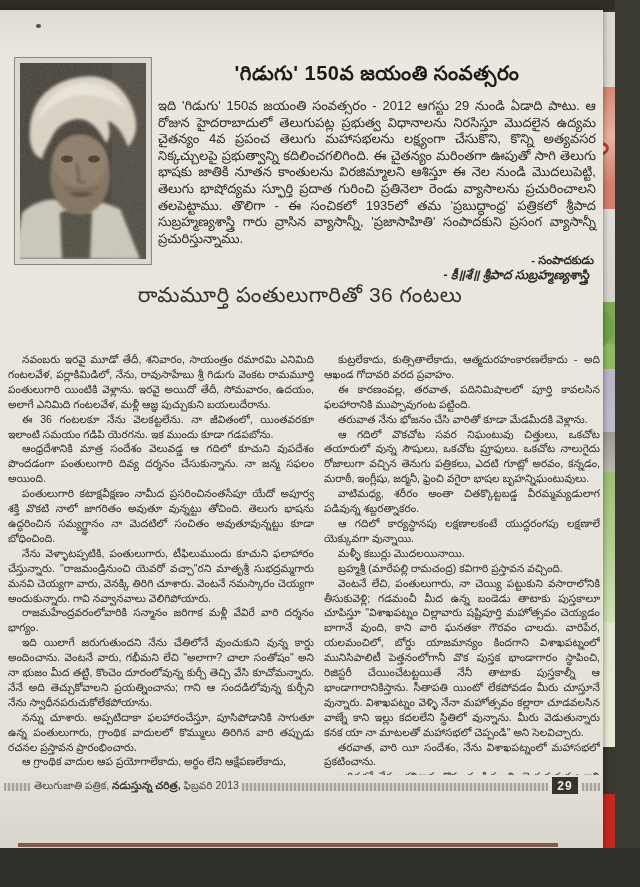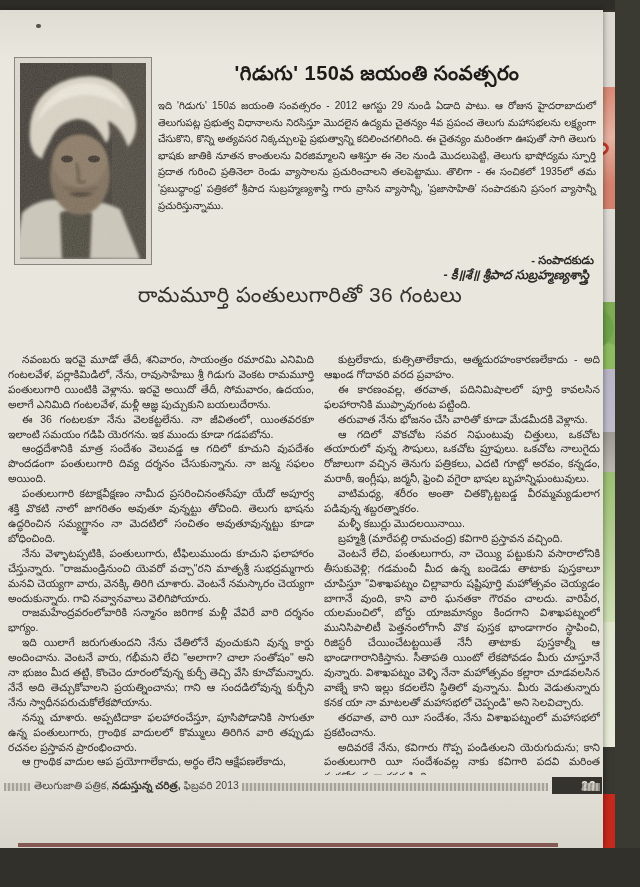--- a/index.html
+++ b/index.html
@@ -25,21 +25,21 @@
   }
   .photo-frame svg{display:block;width:100%;height:100%;}
 
   
   .intro{position:absolute;left:158px;top:52px;width:438px;height:208px;color:#23221f;}
   .intro-title{
     text-align:center;font-size:20px;font-weight:bold;letter-spacing:.5px;
     color:#1c1b18;margin:0 0 8px 0;
   }
   .intro-body{
-    font-size:10px;line-height:16.6px;text-align:justify;margin:0;color:#292824;
+    font-size:13px;line-height:16.6px;text-align:justify;margin:0;color:#292824;
   }
   .intro-signoff{position:absolute;right:2px;bottom:0;font-size:11.4px;font-weight:bold;color:#292824;}
 
   
   .byline{position:absolute;right:14px;top:258px;width:420px;text-align:right;
     font-size:12.5px;font-weight:bold;font-style:italic;color:#2a2925;}
   .article-title{
     position:absolute;left:60px;top:273px;width:480px;text-align:center;
     font-size:21px;color:#33322d;letter-spacing:.5px;
   }
@@ -62,21 +62,21 @@
     opacity:.85;
   }
   .hatch.stub-l{left:4px;width:26px;}
   .hatch.mid{left:242px;width:306px;}
   .hatch.stub-r{left:582px;width:18px;}
   .footer-text{position:absolute;left:34px;top:2px;font-size:10.5px;color:#45443e;}
   .footer-text .b{font-weight:bold;color:#37362f;}
   .pagenum{
     position:absolute;left:552px;top:0;width:26px;height:17px;
     background:#34332d;color:#efece5;font-size:12px;font-weight:bold;
-    display:flex;align-items:center;justify-content:center;letter-spacing:1px;padding-left:24px;
+    display:flex;align-items:center;justify-content:center;letter-spacing:1px;
   }
 
   
   .edge{position:absolute;left:584px;top:12px;width:31px;height:836px;overflow:hidden;}
   .edge .seg{position:absolute;left:0;width:31px;}
   .seg1{top:0;height:75px;background:#dcd9d2;}
   .seg2{top:75px;height:122px;background:linear-gradient(160deg,#d98a76 10%,#e7b3a2 45%,#d4806c 80%);}
   .seg3{top:197px;height:160px;background:linear-gradient(180deg,#dfdcd6,#cfccc9);}
   .seg4{top:357px;height:110px;background:linear-gradient(180deg,#b9b5c7,#c4c1d0);}
   .segGreen1{top:290px;height:130px;background:
@@ -184,20 +184,21 @@
           <p class="para">ఇది యిలాగే జరుగుతుందని నేను చేతిలోనే వుంచుకుని వున్న కార్డు అందించాను. వెంటనే వారు, గభీమని లేచి "అలాగా? చాలా సంతోషం" అని నా భుజం మీద తట్టి, కొంచెం దూరంలోవున్న కుర్చీ తెచ్చి వేసి కూచోమన్నారు. నేనే అది తెచ్చుకోవాలని ప్రయత్నించాను; గాని ఆ సందడిలోవున్న కుర్చీని నేను స్వాధీనపరుచుకోలేకపోయాను.</p>
           <p class="para">నన్ను చూశారు. అప్పటిదాకా ఫలహారంచేస్తూ, పూసిపోడానికి సాగుతూ ఉన్న పంతులుగారు, గ్రాంథిక వాదులలో కొమ్ములు తిరిగిన వారి తప్పుడు రచనల ప్రస్తావన ప్రారంభించారు.</p>
           <p class="para">ఆ గ్రాంథిక వాదుల ఆప ప్రయోగాలేకాదు, అర్థం లేని ఆక్షేపణలేకాదు,</p>
         </div>
       <div class="col col-right">
           <p class="para">కుట్రలేకాదు, కుత్సితాలేకాదు, ఆత్మదురహంకారణలేకాదు - అది ఆఖండ గోదావరి వరద ప్రవాహం.</p>
           <p class="para">ఈ కారణంవల్ల, తరవాత, పదినిమిషాలలో పూర్తి కావలసిన ఫలహారానికి ముప్పావుగంట పట్టింది.</p>
           <p class="para">తరువాత నేను భోజనం చేసి వారితో కూడా మేడమీదకి వెళ్లాను.</p>
           <p class="para">ఆ గదిలో వొకచోట సవర నిఘంటువు చిత్తులు, ఒకచోట తయారులో వున్న సౌషులు, ఒకచోట ప్రూఫులు. ఒకచోట నాలుగైదు రోజాలుగా వచ్చిన తెనుగు పత్రికలు, ఎదటి గూట్లో అరవం, కన్నడం, మరాఠీ, ఇంగ్లీషు, జర్మనీ, ఫ్రెంచి వగైరా భాషల బృహన్నిఘంటువులు.</p>
           <p class="para">వాటిమధ్య, శరీరం అంతా చితక్కొట్టబడ్డ వీరమ్మమ్యడులాగ పడివున్న శబ్దరత్నాకరం.</p>
+          <p class="para">ఆ గదిలో కార్యస్థానపు లక్షణాలకంటే యుద్ధరంగపు లక్షణాలే యెక్కువగా వున్నాయి.</p>
           <p class="para">మళ్ళీ కబుర్లు మొదలయినాయి.</p>
           <p class="para">బ్రహ్మశ్రీ (మారేపల్లి రామచంద్ర) కవిగారి ప్రస్తావన వచ్చింది.</p>
           <p class="para">వెంటనే లేచి, పంతులుగారు, నా చెయ్యి పట్టుకుని వసారాలోనికి తీసుకువెళ్లి; గడమంచీ మీద ఉన్న బండెడు తాటాకు పుస్తకాలూ చూపిస్తూ "విశాఖపట్నం చిల్లావారు షష్టిపూర్తి మహోత్సవం చెయ్యడం బాగానే వుంది, కాని వారి ఘనతకా గౌరవం చాలదు. వారిపేర, యలమంచిలో, బోర్డు యాజమాన్యం కిందగాని విశాఖపట్నంలో మునిసిపాలిటీ పెత్తనంలోగానీ వొక పుస్తక భాండాగారం స్థాపించి, రిజిస్టరీ చేయించేటట్టయితే నేనీ తాటాకు పుస్తకాల్నీ ఆ భాండాగారానికిస్తాను. సీతాపతి యింటో లేకపోవడం మీరు చూస్తూనే వున్నారు. విశాఖపట్నం వెళ్ళి నేనా మహోత్సవం కల్లారా చూడవలసిన వాణ్నే కాని ఇల్లు కదలలేని స్థితిలో వున్నాను. మీరు వెడుతున్నారు కనక యా నా మాటలతో మహాసభలో చెప్పండి" అని సెలవిచ్చారు.</p>
           <p class="para">తరవాత, వారి యీ సందేశం, నేను విశాఖపట్నంలో మహాసభలో ప్రకటించాను.</p>
           <p class="para">అదివరకే నేను, కవిగారు గొప్ప పండితులని యెరుగుదును; కాని పంతులుగారి యీ సందేశంవల్ల నాకు కవిగారి పదవి మరింత మహోన్నతంగా కనపడింది.</p>
         </div>
     </div>
 
     <div class="footer">
       <div class="hatch stub-l"></div>

